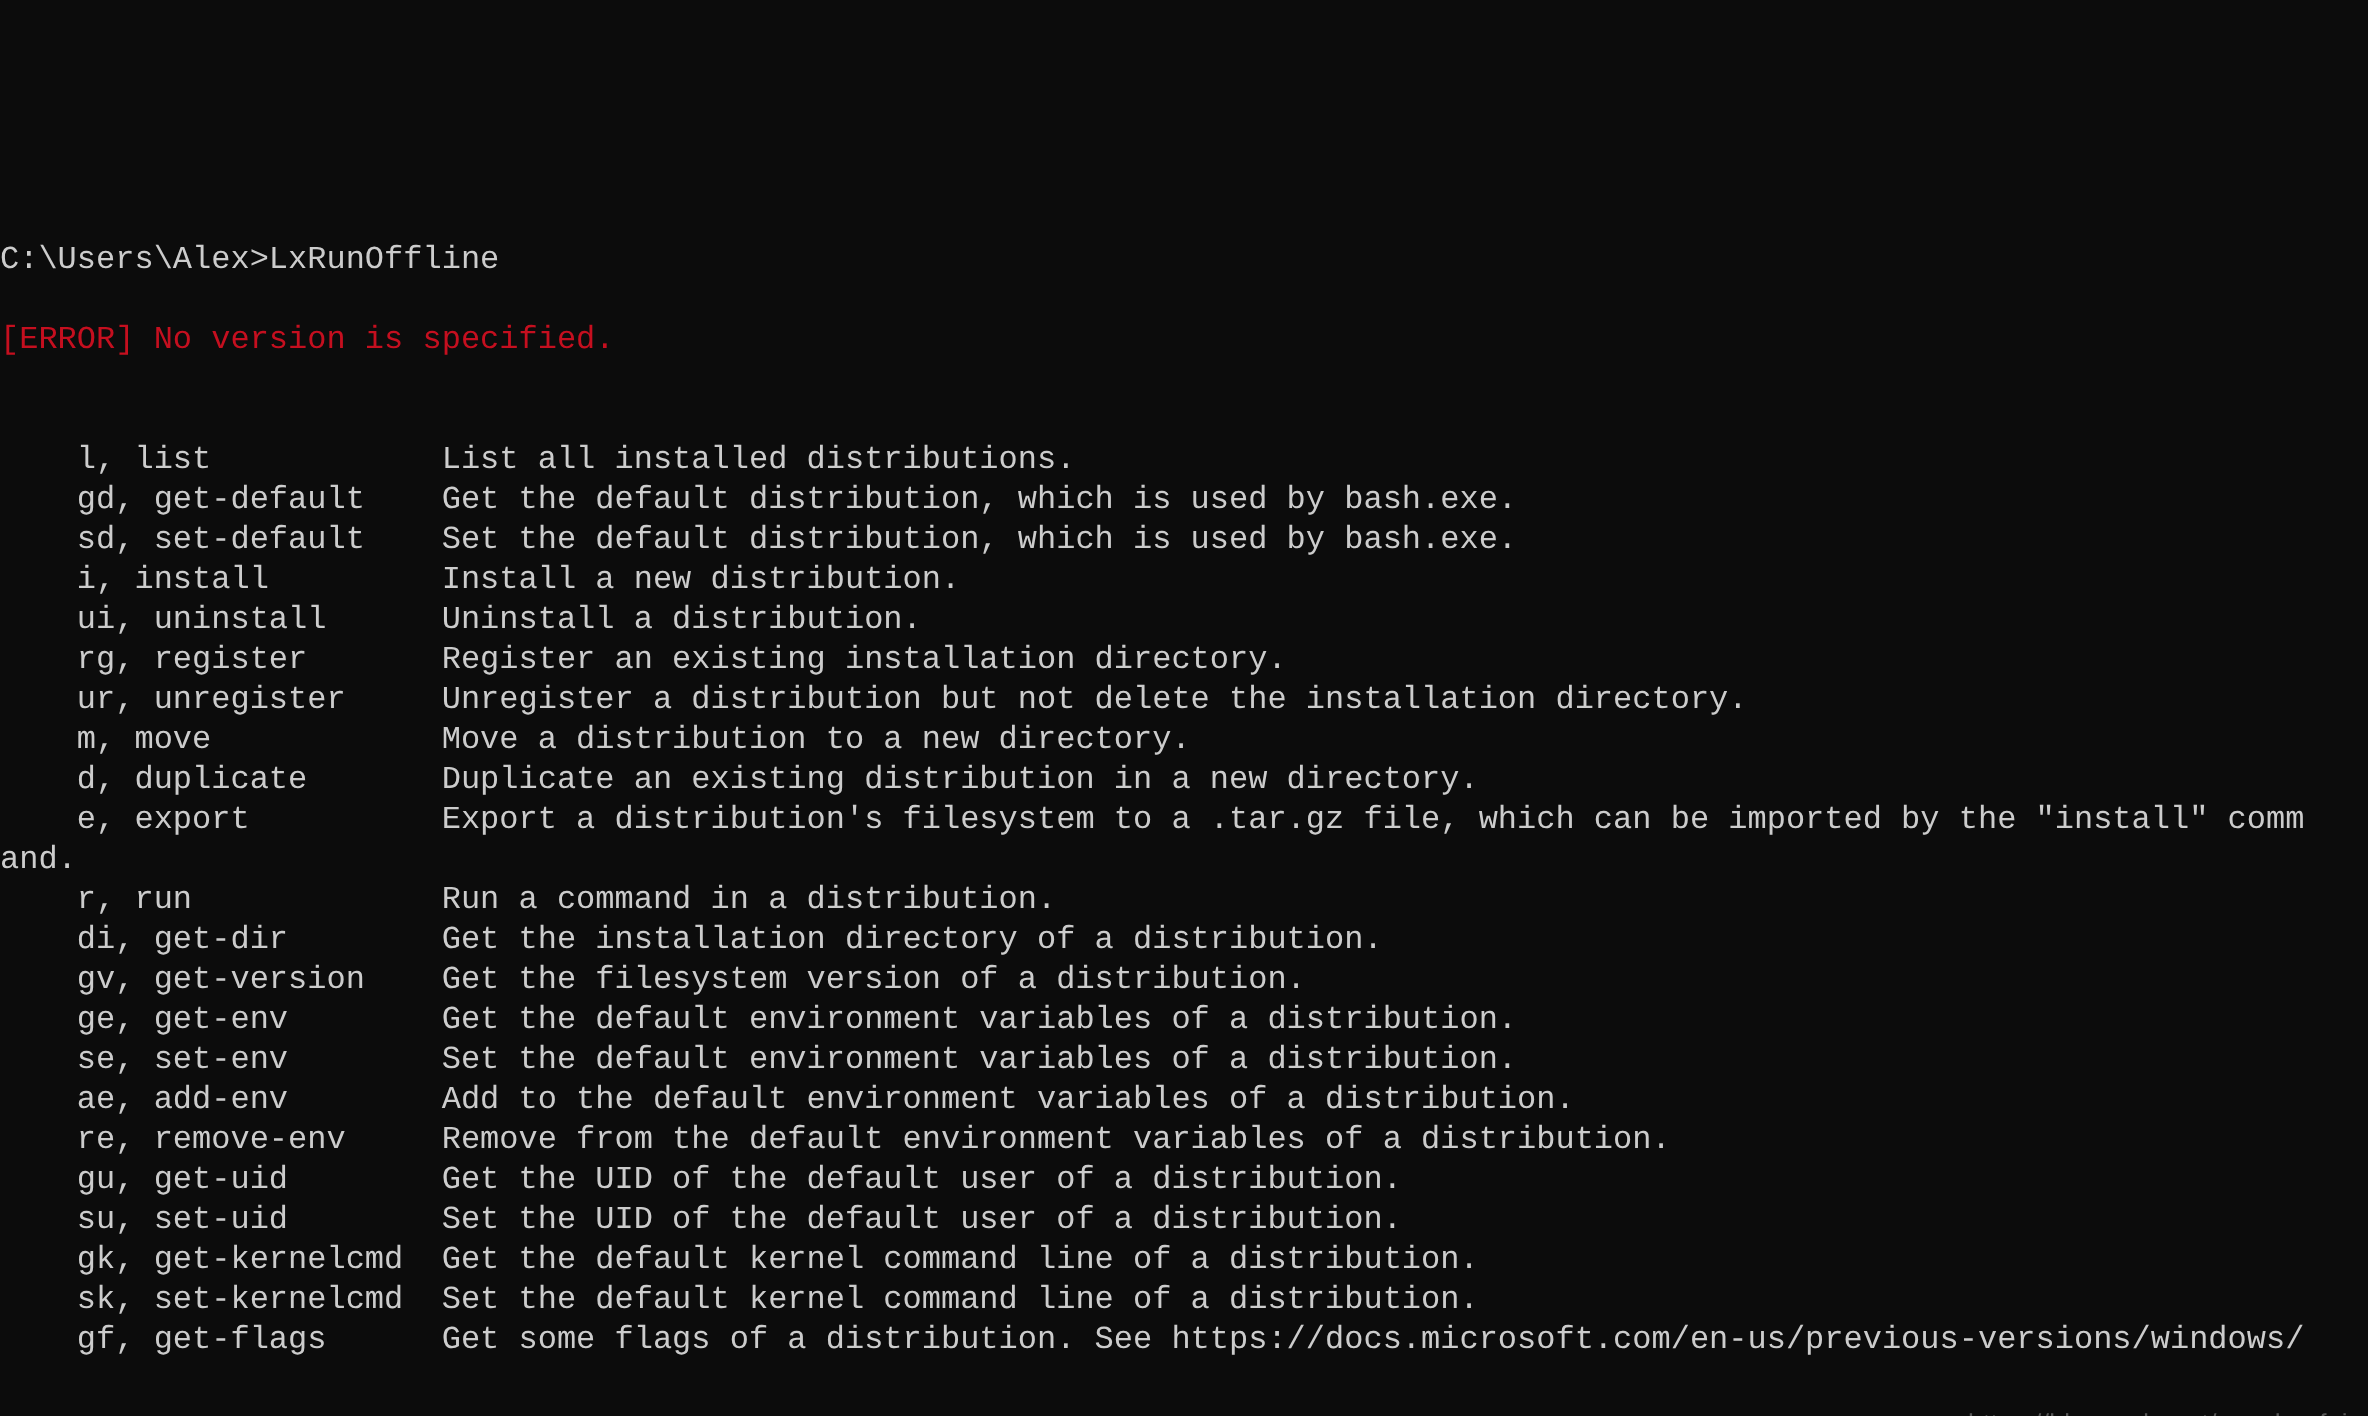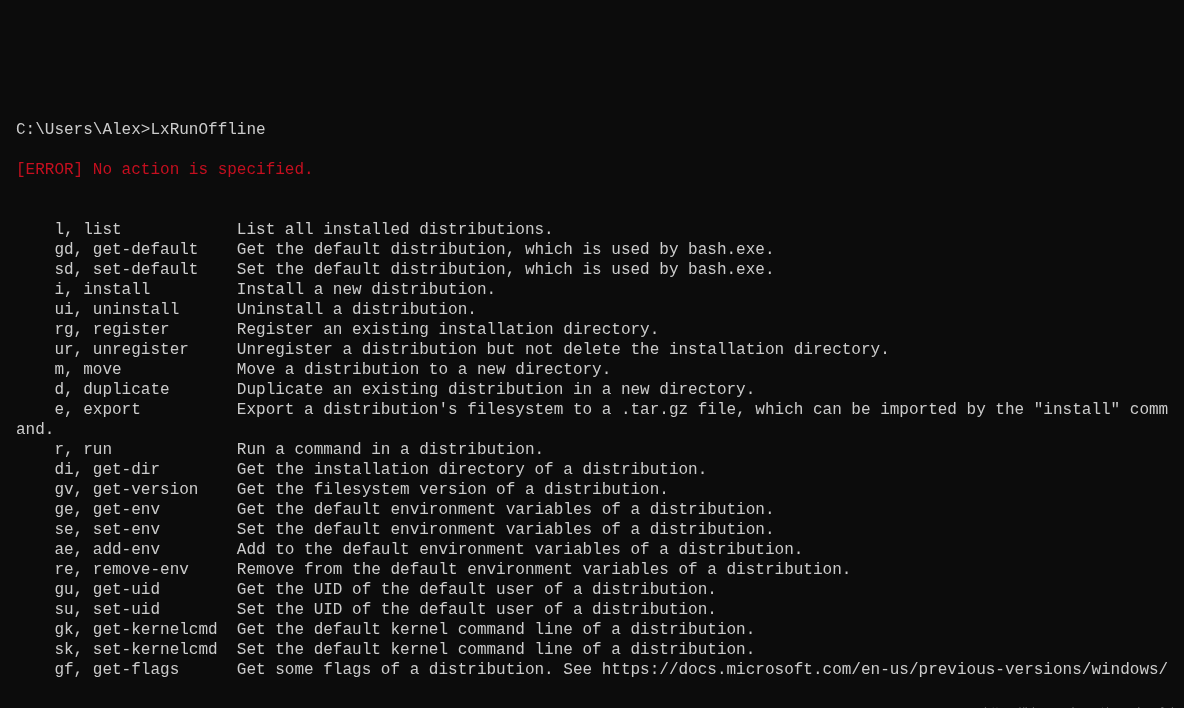--- a/index.html
+++ b/index.html
@@ -14,21 +14,20 @@
     line-height: 20px;
     overflow: hidden;
     white-space: pre;
     position: relative;
   }
   .terminal {
     padding: 0;
   }
   .line {
     white-space: pre;
-    padding-left: 16px;
   }
   .prompt { color: #cccccc; }
   .error { color: #c50f1f; }
   .watermark {
     position: absolute;
     bottom: 6px;
     right: 10px;
     color: #8a8a8a;
     font-family: Arial, sans-serif;
     font-size: 13px;
@@ -36,21 +35,21 @@
     letter-spacing: 0.2px;
   }
 </style>
 </head>
 <body>
 
 
 
 <div class="terminal">
 <div class="line prompt">C:\Users\Alex&gt;LxRunOffline</div>
-<div class="line error">[ERROR] No action is specified.</div>
+<div class="line error">[ERROR] No version is specified.</div>
 <div class="line"></div>
 <div id="actions-container"><div class="line">    l, list            List all installed distributions.</div><div class="line">    gd, get-default    Get the default distribution, which is used by bash.exe.</div><div class="line">    sd, set-default    Set the default distribution, which is used by bash.exe.</div><div class="line">    i, install         Install a new distribution.</div><div class="line">    ui, uninstall      Uninstall a distribution.</div><div class="line">    rg, register       Register an existing installation directory.</div><div class="line">    ur, unregister     Unregister a distribution but not delete the installation directory.</div><div class="line">    m, move            Move a distribution to a new directory.</div><div class="line">    d, duplicate       Duplicate an existing distribution in a new directory.</div><div class="line">    e, export          Export a distribution's filesystem to a .tar.gz file, which can be imported by the "install" comm</div><div class="line">and.</div><div class="line">    r, run             Run a command in a distribution.</div><div class="line">    di, get-dir        Get the installation directory of a distribution.</div><div class="line">    gv, get-version    Get the filesystem version of a distribution.</div><div class="line">    ge, get-env        Get the default environment variables of a distribution.</div><div class="line">    se, set-env        Set the default environment variables of a distribution.</div><div class="line">    ae, add-env        Add to the default environment variables of a distribution.</div><div class="line">    re, remove-env     Remove from the default environment variables of a distribution.</div><div class="line">    gu, get-uid        Get the UID of the default user of a distribution.</div><div class="line">    su, set-uid        Set the UID of the default user of a distribution.</div><div class="line">    gk, get-kernelcmd  Get the default kernel command line of a distribution.</div><div class="line">    sk, set-kernelcmd  Set the default kernel command line of a distribution.</div><div class="line">    gf, get-flags      Get some flags of a distribution. See https://docs.microsoft.com/en-us/previous-versions/windows/</div></div>
 </div>
 
 <div class="watermark">https://blog.csdn.net/nanzhanfei</div>
 
 
 
 
 </body></html>

